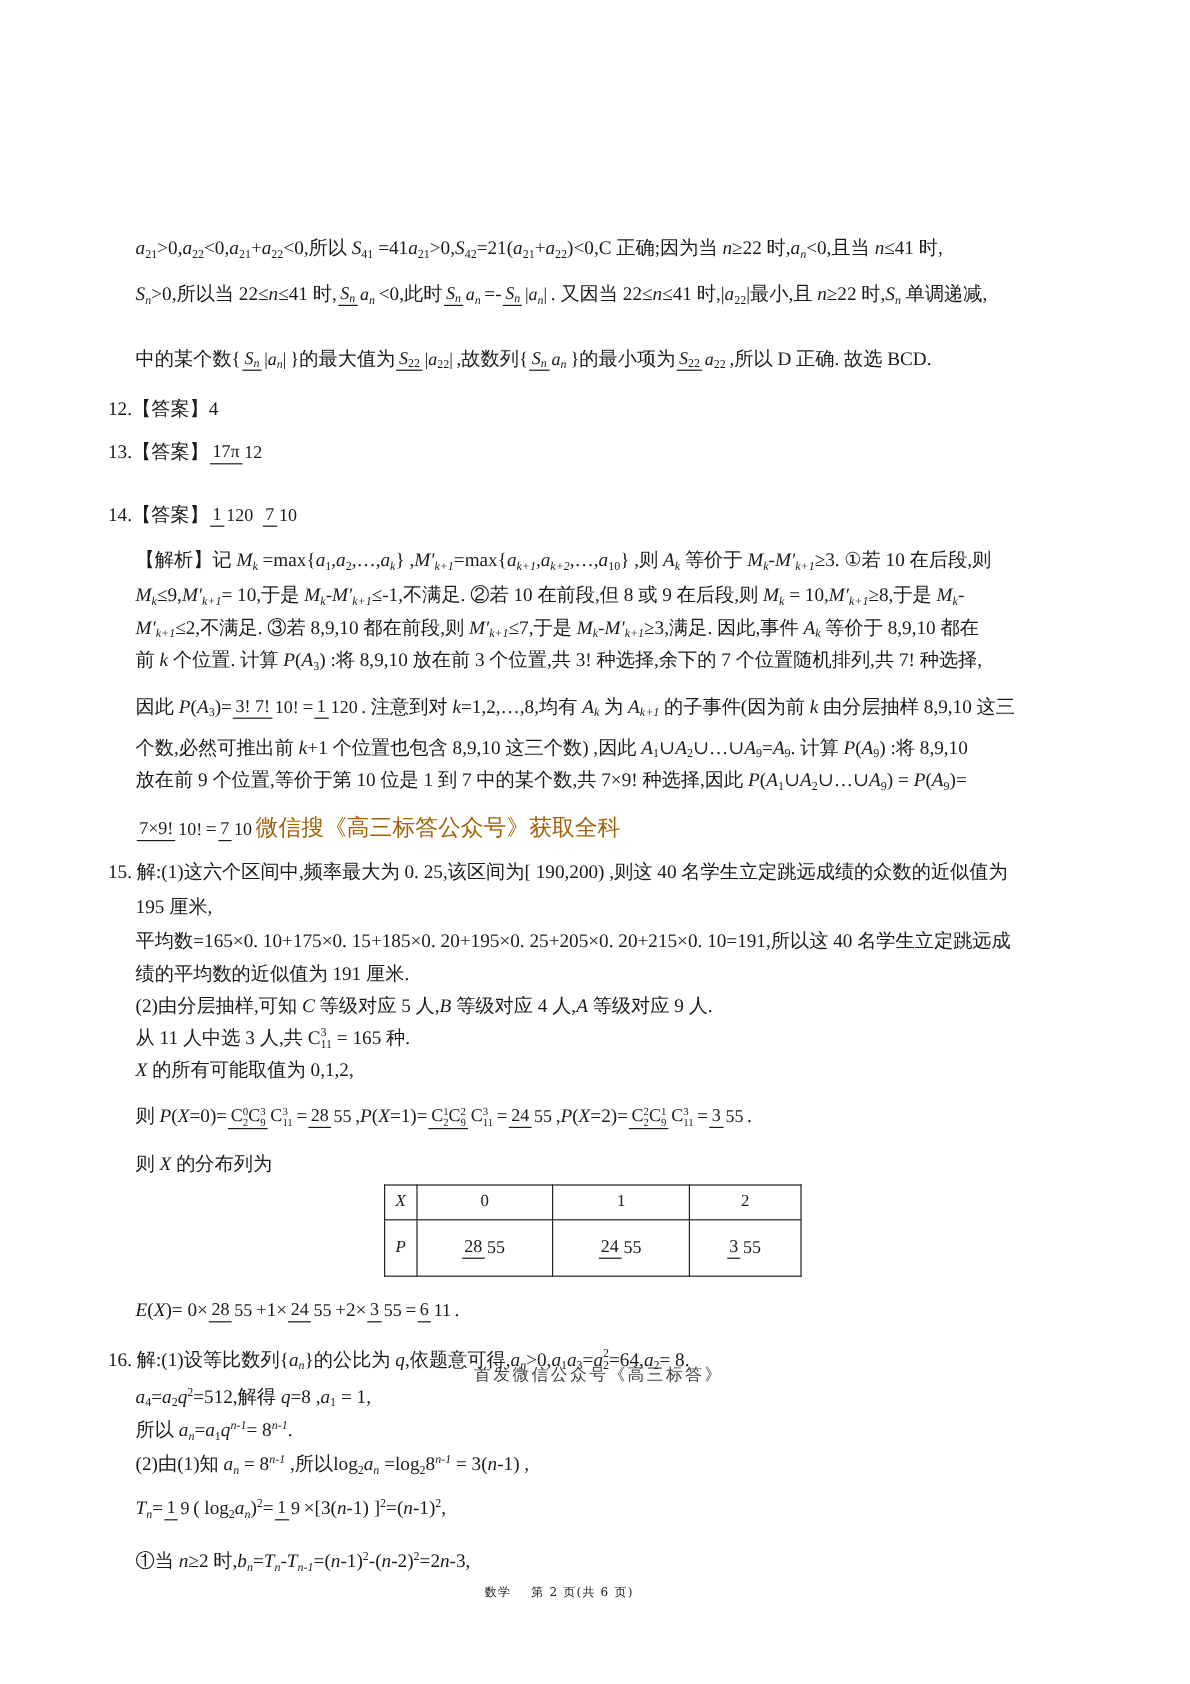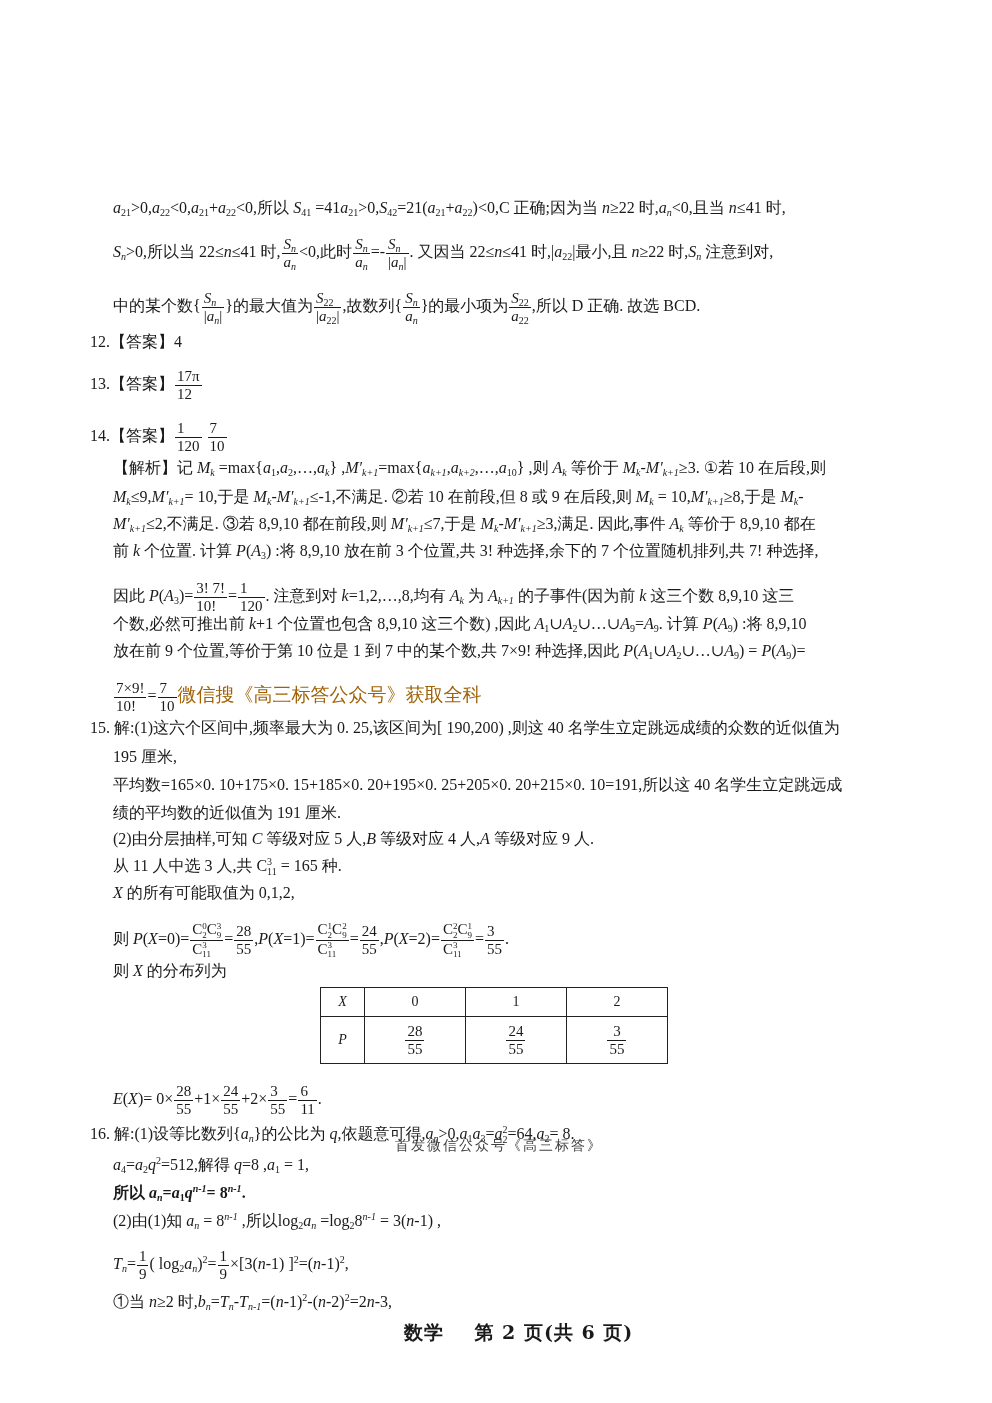--- a/index.html
+++ b/index.html
@@ -11,61 +11,61 @@
   .page { position: absolute; left: 0; top: 0; width: 992px; height: 1403px; }
   .line {
     position: absolute; white-space: nowrap; line-height: 20px;
     font-family: "Liberation Serif", "DejaVu Serif", serif;
     font-size: 16px;
   }
   .line i, .it { font-style: italic; }
   sub { font-size: 10px; vertical-align: -3px; line-height: 0; }
   sup { font-size: 10px; vertical-align: 6px; line-height: 0; }
   .frac {
-    display: inline-flex; flex-direction: column; 
+    display: inline-flex; flex-direction: row; align-items: center;
     vertical-align: middle; margin: 0 1px; line-height: 17px; font-size: 15px;
   }
   .frac .num { padding: 0 2px; border-bottom: 1px solid #1a1a1a; }
   .frac .den { padding: 0 2px; }
   .watermark-inline { font-family: "DejaVu Sans", sans-serif; font-size: 19px; color: #a16207; }
   .red-watermark {
     position: absolute; left: 395px; top: 1137px; font-size: 14px;
     color: #404040; letter-spacing: 2px;
     font-family: "DejaVu Sans", sans-serif; white-space: nowrap;
   }
   table.dist {
     position: absolute; left: 320px; top: 987px; width: 348px;
     border-collapse: collapse; font-family: "Liberation Serif", serif; font-size: 14px;
   }
   table.dist td {
     border: 1.5px solid #222; text-align: center; padding: 0;
   }
   table.dist tr.r1 td { height: 28px; }
   table.dist tr.r2 td { height: 46px; }
   .footer {
-    position: absolute; left: 404px; top: 1320px; font-size: 19px;
-    font-family: "DejaVu Serif", serif; font-weight: bold; letter-spacing: 1px; white-space: nowrap;
+    position: absolute; left: 404px; top: 1320px; font-size: 10px;
+    font-family: "DejaVu Serif", serif; font-weight: normal; letter-spacing: 1px; white-space: nowrap;
   }
 </style>
 </head>
 <body>
 
 <div class="page">
   <div id="lines">
       <div class="line" style="left: 113px; top: 198px;"><span class="it">a</span><sub>21</sub><span>&gt;0,</span><span class="it">a</span><sub>22</sub><span>&lt;0,</span><span class="it">a</span><sub>21</sub><span>+</span><span class="it">a</span><sub>22</sub><span>&lt;0,所以 </span><span class="it">S</span><sub>41</sub><span> =41</span><span class="it">a</span><sub>21</sub><span>&gt;0,</span><span class="it">S</span><sub>42</sub><span>=21(</span><span class="it">a</span><sub>21</sub><span>+</span><span class="it">a</span><sub>22</sub><span>)&lt;0,C 正确;因为当 </span><span class="it">n</span><span>≥22 时,</span><span class="it">a</span><sub class="it">n</sub><span>&lt;0,且当 </span><span class="it">n</span><span>≤41 时,</span></div>
       <div class="line" style="left: 113px; top: 236px;"><span class="it">S</span><sub class="it">n</sub><span>&gt;0,所以当 22≤</span><span class="it">n</span><span>≤41 时,</span><span class="frac">
           <span class="num"><span class="it">S</span><sub class="it">n</sub></span>
           <span class="den"><span class="it">a</span><sub class="it">n</sub></span>
         </span><span>&lt;0,此时</span><span class="frac">
           <span class="num"><span class="it">S</span><sub class="it">n</sub></span>
           <span class="den"><span class="it">a</span><sub class="it">n</sub></span>
         </span><span>=-</span><span class="frac">
           <span class="num"><span class="it">S</span><sub class="it">n</sub></span>
           <span class="den">|<span class="it">a</span><sub class="it">n</sub>|</span>
-        </span><span>. 又因当 22≤</span><span class="it">n</span><span>≤41 时,|</span><span class="it">a</span><sub>22</sub><span>|最小,且 </span><span class="it">n</span><span>≥22 时,</span><span class="it">S</span><sub class="it">n</sub><span> 注意到对,</span></div>
+        </span><span>. 又因当 22≤</span><span class="it">n</span><span>≤41 时,|</span><span class="it">a</span><sub>22</sub><span>|最小,且 </span><span class="it">n</span><span>≥22 时,</span><span class="it">S</span><sub class="it">n</sub><span> 单调递减,</span></div>
       <div class="line" style="left: 113px; top: 290px;"><span>中的某个数{</span><span class="frac">
           <span class="num"><span class="it">S</span><sub class="it">n</sub></span>
           <span class="den">|<span class="it">a</span><sub class="it">n</sub>|</span>
         </span><span>}的最大值为</span><span class="frac">
           <span class="num"><span class="it">S</span><sub>22</sub></span>
           <span class="den">|<span class="it">a</span><sub>22</sub>|</span>
         </span><span>,故数列{</span><span class="frac">
           <span class="num"><span class="it">S</span><sub class="it">n</sub></span>
           <span class="den"><span class="it">a</span><sub class="it">n</sub></span>
         </span><span>}的最小项为</span><span class="frac">
@@ -87,21 +87,21 @@
       <div class="line" style="left: 113px; top: 458px;"><span>【解析】记 </span><span class="it">M</span><sub class="it">k</sub><span> =max{</span><span class="it">a</span><sub>1</sub><span>,</span><span class="it">a</span><sub>2</sub><span>,…,</span><span class="it">a</span><sub class="it">k</sub><span>} ,</span><span class="it">M′</span><sub class="it">k+1</sub><span>=max{</span><span class="it">a</span><sub class="it">k+1</sub><span>,</span><span class="it">a</span><sub class="it">k+2</sub><span>,…,</span><span class="it">a</span><sub>10</sub><span>} ,则 </span><span class="it">A</span><sub class="it">k</sub><span> 等价于 </span><span class="it">M</span><sub class="it">k</sub><span>-</span><span class="it">M′</span><sub class="it">k+1</sub><span>≥3. ①若 10 在后段,则</span></div>
       <div class="line" style="left: 113px; top: 487px;"><span class="it">M</span><sub class="it">k</sub><span>≤9,</span><span class="it">M′</span><sub class="it">k+1</sub><span>= 10,于是 </span><span class="it">M</span><sub class="it">k</sub><span>-</span><span class="it">M′</span><sub class="it">k+1</sub><span>≤-1,不满足. ②若 10 在前段,但 8 或 9 在后段,则 </span><span class="it">M</span><sub class="it">k</sub><span> = 10,</span><span class="it">M′</span><sub class="it">k+1</sub><span>≥8,于是 </span><span class="it">M</span><sub class="it">k</sub><span>-</span></div>
       <div class="line" style="left: 113px; top: 514px;"><span class="it">M′</span><sub class="it">k+1</sub><span>≤2,不满足. ③若 8,9,10 都在前段,则 </span><span class="it">M′</span><sub class="it">k+1</sub><span>≤7,于是 </span><span class="it">M</span><sub class="it">k</sub><span>-</span><span class="it">M′</span><sub class="it">k+1</sub><span>≥3,满足. 因此,事件 </span><span class="it">A</span><sub class="it">k</sub><span> 等价于 8,9,10 都在</span></div>
       <div class="line" style="left: 113px; top: 541px;"><span>前 </span><span class="it">k</span><span> 个位置. 计算 </span><span class="it">P</span><span>(</span><span class="it">A</span><sub>3</sub><span>) :将 8,9,10 放在前 3 个位置,共 3! 种选择,余下的 7 个位置随机排列,共 7! 种选择,</span></div>
       <div class="line" style="left: 113px; top: 580px;"><span>因此 </span><span class="it">P</span><span>(</span><span class="it">A</span><sub>3</sub><span>)=</span><span class="frac">
           <span class="num">3! 7!</span>
           <span class="den">10!</span>
         </span><span>=</span><span class="frac">
           <span class="num">1</span>
           <span class="den">120</span>
-        </span><span>. 注意到对 </span><span class="it">k</span><span>=1,2,…,8,均有 </span><span class="it">A</span><sub class="it">k</sub><span> 为 </span><span class="it">A</span><sub class="it">k+1</sub><span> 的子事件(因为前 </span><span class="it">k</span><span> 这三个数 8,9,10 这三</span></div>
+        </span><span>. 注意到对 </span><span class="it">k</span><span>=1,2,…,8,均有 </span><span class="it">A</span><sub class="it">k</sub><span> 为 </span><span class="it">A</span><sub class="it">k+1</sub><span> 的子事件(因为前 </span><span class="it">k</span><span> 由分层抽样 8,9,10 这三</span></div>
       <div class="line" style="left: 113px; top: 614px;"><span>个数,必然可推出前 </span><span class="it">k</span><span>+1 个位置也包含 8,9,10 这三个数) ,因此 </span><span class="it">A</span><sub>1</sub><span>∪</span><span class="it">A</span><sub>2</sub><span>∪…∪</span><span class="it">A</span><sub>9</sub><span>=</span><span class="it">A</span><sub>9</sub><span>. 计算 </span><span class="it">P</span><span>(</span><span class="it">A</span><sub>9</sub><span>) :将 8,9,10</span></div>
       <div class="line" style="left: 113px; top: 641px;"><span>放在前 9 个位置,等价于第 10 位是 1 到 7 中的某个数,共 7×9! 种选择,因此 </span><span class="it">P</span><span>(</span><span class="it">A</span><sub>1</sub><span>∪</span><span class="it">A</span><sub>2</sub><span>∪…∪</span><span class="it">A</span><sub>9</sub><span>) = </span><span class="it">P</span><span>(</span><span class="it">A</span><sub>9</sub><span>)=</span></div>
       <div class="line" style="left: 113px; top: 680px;"><span class="frac">
           <span class="num">7×9!</span>
           <span class="den">10!</span>
         </span><span>=</span><span class="frac">
           <span class="num">7</span>
           <span class="den">10</span>
         </span><span class="watermark-inline">微信搜《高三标答公众号》获取全科</span></div>
       <div class="line" style="left: 90px; top: 718px;"><span>15. 解:(1)这六个区间中,频率最大为 0. 25,该区间为[ 190,200) ,则这 40 名学生立定跳远成绩的众数的近似值为</span></div>
@@ -172,21 +172,21 @@
           <span class="den">55</span>
         </span><span>=</span><span class="frac">
           <span class="num">6</span>
           <span class="den">11</span>
         </span><span>.</span></div>
       <div class="line" style="left: 90px; top: 1124px;"><span>16. 解:(1)设等比数列{</span><span class="it">a</span><sub class="it">n</sub><span>}的公比为 </span><span class="it">q</span><span>,依题意可得,</span><span class="it">a</span><sub class="it">n</sub><span>&gt;0,</span><span class="it">a</span><sub>1</sub><span class="it">a</span><sub>3</sub><span>=</span><span class="it">a</span><span style="display: inline-flex; flex-direction: column; font-size: 10px; line-height: 10px; vertical-align: middle;">
           <span>2</span>
           <span>2</span>
         </span><span>=64,</span><span class="it">a</span><sub>2</sub><span>= 8.</span></div>
       <div class="line" style="left: 113px; top: 1155px;"><span class="it">a</span><sub>4</sub><span>=</span><span class="it">a</span><sub>2</sub><span class="it">q</span><sup>2</sup><span>=512,解得 </span><span class="it">q</span><span>=8 ,</span><span class="it">a</span><sub>1</sub><span> = 1,</span></div>
-      <div class="line" style="left: 113px; top: 1183px; font-weight: bold;"><span>所以 </span><span class="it">a</span><sub class="it">n</sub><span>=</span><span class="it">a</span><sub>1</sub><span class="it">q</span><sup class="it">n-1</sup><span>= 8</span><sup class="it">n-1</sup><span>.</span></div>
+      <div class="line" style="left: 113px; top: 1183px;"><span>所以 </span><span class="it">a</span><sub class="it">n</sub><span>=</span><span class="it">a</span><sub>1</sub><span class="it">q</span><sup class="it">n-1</sup><span>= 8</span><sup class="it">n-1</sup><span>.</span></div>
       <div class="line" style="left: 113px; top: 1211px;"><span>(2)由(1)知 </span><span class="it">a</span><sub class="it">n</sub><span> = 8</span><sup class="it">n-1</sup><span> ,所以log</span><sub>2</sub><span class="it">a</span><sub class="it">n</sub><span> =log</span><sub>2</sub><span>8</span><sup class="it">n-1</sup><span> = 3(</span><span class="it">n</span><span>-1) ,</span></div>
       <div class="line" style="left: 113px; top: 1248px;"><span class="it">T</span><sub class="it">n</sub><span>=</span><span class="frac">
           <span class="num">1</span>
           <span class="den">9</span>
         </span><span>( log</span><sub>2</sub><span class="it">a</span><sub class="it">n</sub><span>)</span><sup>2</sup><span>=</span><span class="frac">
           <span class="num">1</span>
           <span class="den">9</span>
         </span><span>×[3(</span><span class="it">n</span><span>-1) ]</span><sup>2</sup><span>=(</span><span class="it">n</span><span>-1)</span><sup>2</sup><span>,</span></div>
       <div class="line" style="left: 113px; top: 1292px;"><span>①当 </span><span class="it">n</span><span>≥2 时,</span><span class="it">b</span><sub class="it">n</sub><span>=</span><span class="it">T</span><sub class="it">n</sub><span>-</span><span class="it">T</span><sub class="it">n-1</sub><span>=(</span><span class="it">n</span><span>-1)</span><sup>2</sup><span>-(</span><span class="it">n</span><span>-2)</span><sup>2</sup><span>=2</span><span class="it">n</span><span>-3,</span></div>
     </div>

